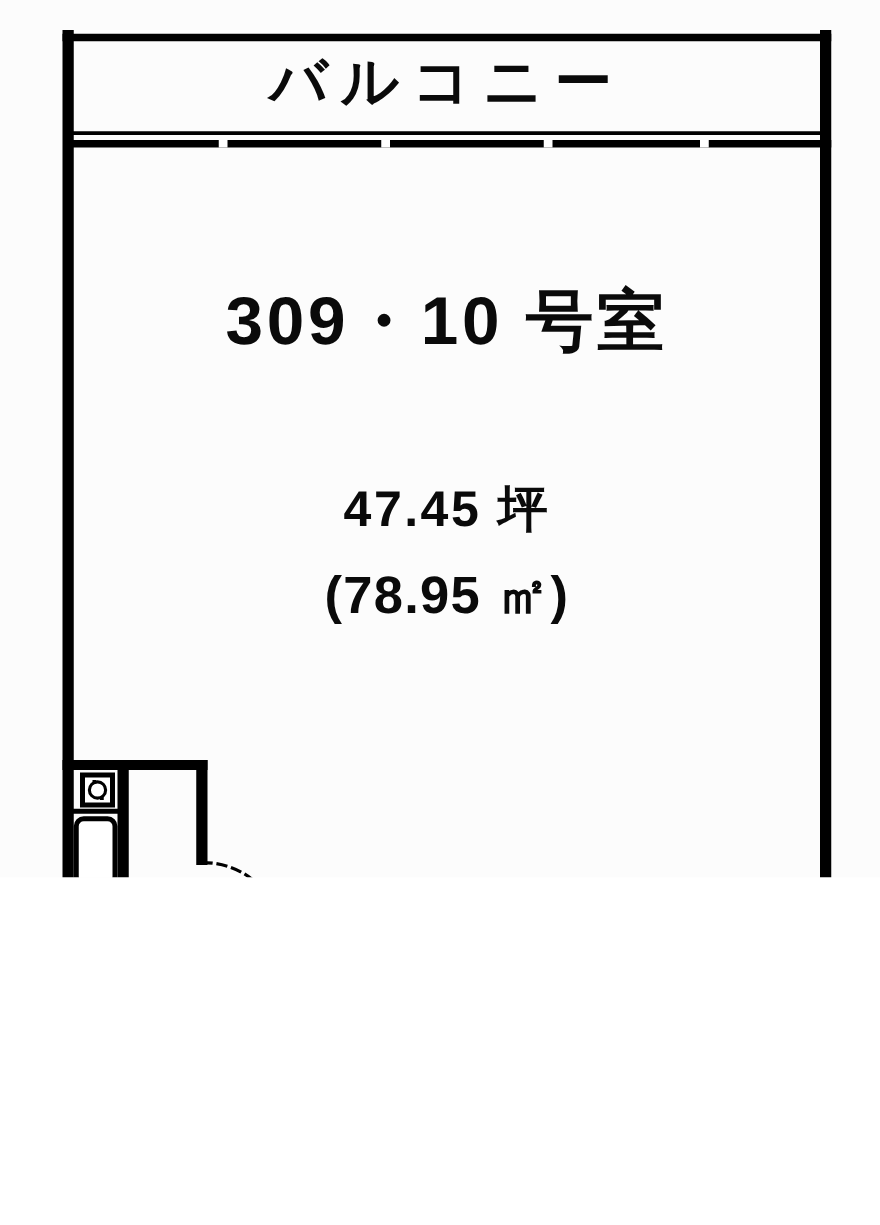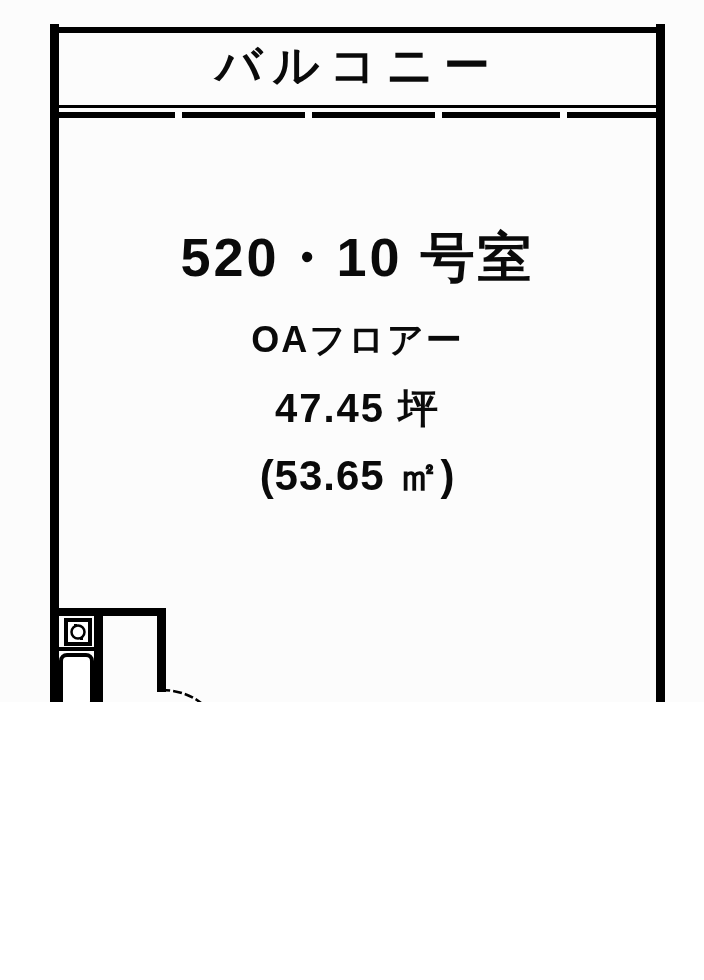--- a/index.html
+++ b/index.html
@@ -103,20 +103,19 @@
     <rect class="wall" x="634" y="819" width="31" height="69"></rect>
 
     <g>
       <ellipse class="fixture" cx="597" cy="849" rx="15" ry="19.5" stroke-width="4.5"></ellipse>
       <rect class="fixture" x="579" y="868" width="36" height="15" stroke-width="4.5"></rect>
     </g>
   </svg>
 
   <div class="lbl lbl-balcony">バルコニー</div>
 
-  <div class="lbl lbl-room">520・10 号室</div>
+  <div class="lbl lbl-room">309・10 号室</div>
 
-  <div class="lbl lbl-floor">OAフロアー</div>
 
   <div class="lbl lbl-tsubo">47.45 坪</div>
 
-  <div class="lbl lbl-sqm">(53.65 ㎡)</div>
+  <div class="lbl lbl-sqm">(78.95 ㎡)</div>
 </div>
 
 </body></html>

